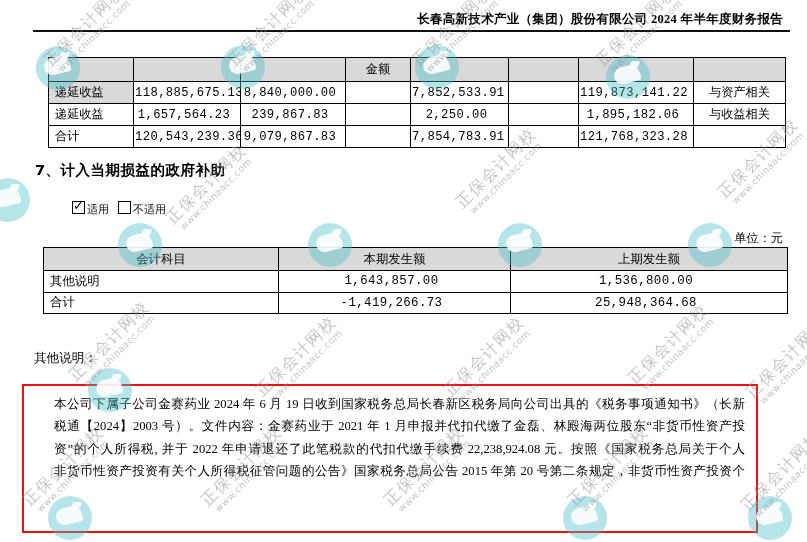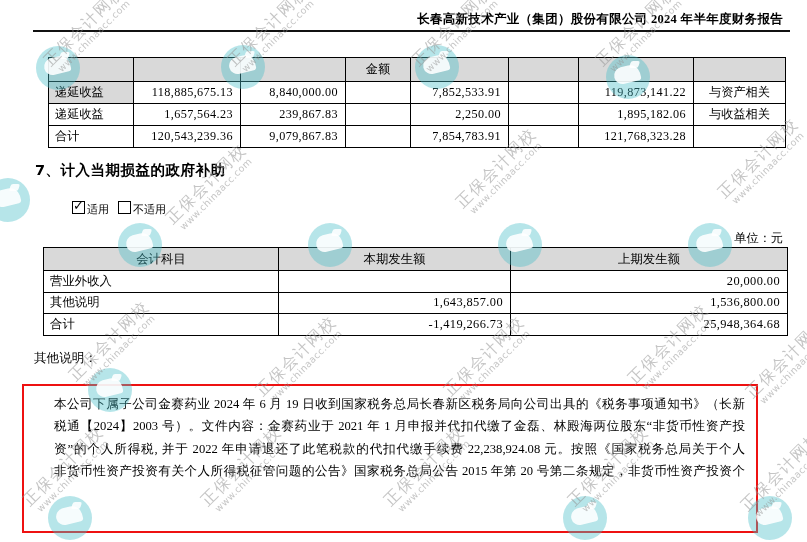--- a/index.html
+++ b/index.html
@@ -5,29 +5,29 @@
   html,body{margin:0;padding:0;background:#fff;}
   .page{
     position:relative;width:807px;height:542px;overflow:hidden;background:#fff;
     font-family:"Liberation Serif","DejaVu Serif",serif;color:#000;
   }
   
   .doc-header{position:absolute;top:11px;right:24px;font-size:12.5px;font-weight:600;letter-spacing:.3px;}
   .header-rule{position:absolute;left:33px;top:30px;width:757px;height:2px;background:#111;}
   
   table{border-collapse:collapse;table-layout:fixed;}
-  td{border:1px solid #000;font-size:12.2px;overflow:hidden;white-space:nowrap;}
+  td{border:1px solid #000;font-size:12.2px;overflow:hidden;white-space:nowrap;font-family:Liberation Mono, monospace;}
   .t1{position:absolute;left:48px;top:57px;width:737px;}
   .t1 td{height:19px;}
   .t1 tr.hdr td{height:21px;background:var(--hdr-bg,#d9d9d9);text-align:center;}
   .t2{position:absolute;left:43px;top:247px;width:744px;}
   .t2 td{height:18.5px;font-size:12.4px;}
   .t2 tr.hdr td{height:20px;background:var(--hdr-bg,#d9d9d9);text-align:center;}
   td.lbl{text-align:left;padding-left:6px;}
-  td.num{text-align:right;padding-right:7px;letter-spacing:.4px;}
+  td.num{text-align:center;padding-right:7px;letter-spacing:.4px;}
   td.ctr{text-align:center;}
   td.shade{background:var(--hdr-bg,#d9d9d9);}
   
   .sec-title{position:absolute;left:35px;top:161px;font-family:"DejaVu Sans","Liberation Sans",sans-serif;font-weight:bold;font-size:14.5px;letter-spacing:.5px;}
   .applicable{position:absolute;left:36px;top:200px;font-size:11px;padding-left:36px;}
   .cb{display:inline-block;width:11px;height:11px;border:1.3px solid #000;position:relative;top:1px;margin-right:2px;}
   .cb.checked::after{content:"\2713";position:absolute;left:0px;top:-4px;font-size:13px;font-family:"DejaVu Sans",sans-serif;}
   .applicable .gap{display:inline-block;width:9px;}
   .unit-label{position:absolute;top:230px;right:24px;font-size:12.2px;}
   .other-notes{position:absolute;left:34px;top:350px;font-size:12.6px;font-family:Liberation Mono, monospace;}
@@ -133,25 +133,20 @@
         <col style="width:232px">
         <col style="width:277px">
       </colgroup>
     <tbody>
         <tr class="hdr">
       <td>会计科目</td>
       <td>本期发生额</td>
       <td>上期发生额</td>
     </tr>
     <tr>
-      <td class="lbl">营业外收入</td>
-      <td class="num"></td>
-      <td class="num">20,000.00</td>
-    </tr>
-    <tr>
       <td class="lbl">其他说明</td>
       <td class="num">1,643,857.00</td>
       <td class="num">1,536,800.00</td>
     </tr>
     <tr>
       <td class="lbl">合计</td>
       <td class="num">-1,419,266.73</td>
       <td class="num">25,948,364.68</td>
     </tr>
   </tbody>

